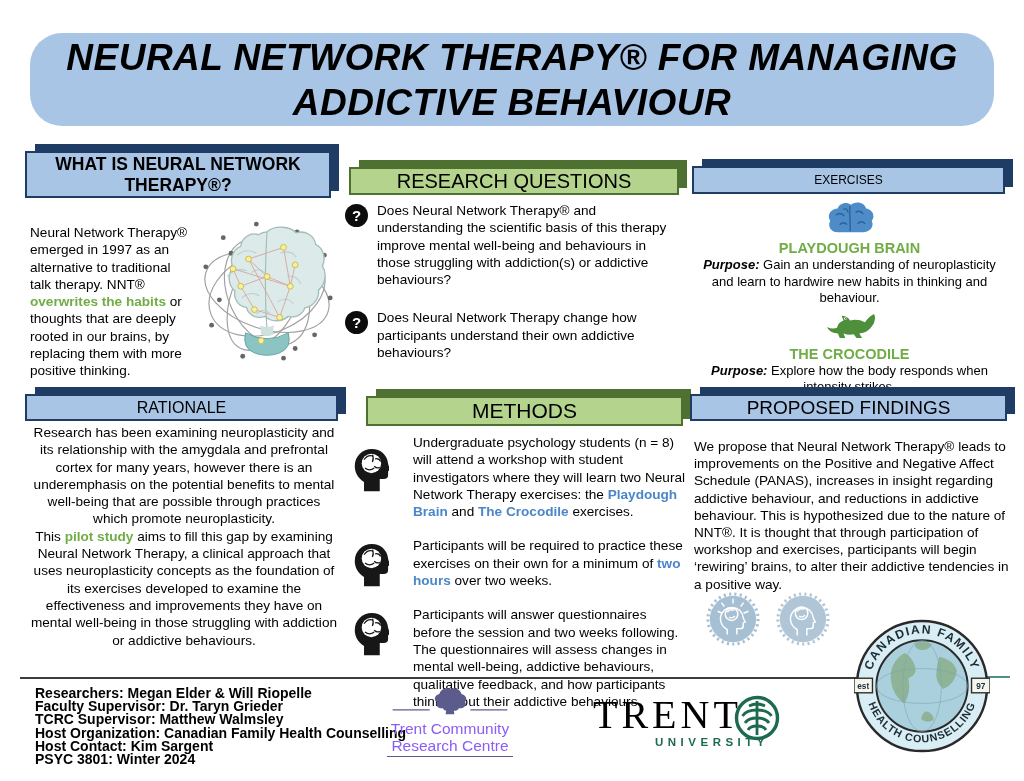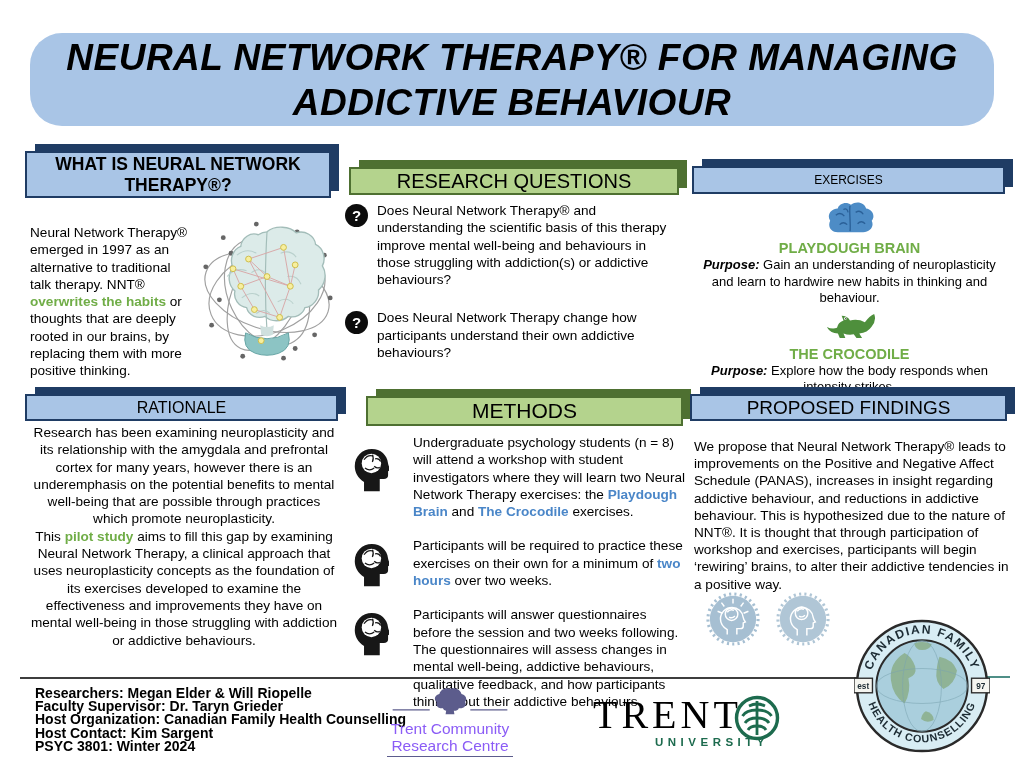--- a/index.html
+++ b/index.html
@@ -323,20 +323,21 @@
       </g>
     </svg>
   </div>
 
   <div class="footer-line" id="fl-left"></div>
   <div class="footer-line" id="fl-right"></div>
 
   <div id="credits">
     <div>Researchers: Megan Elder &amp; Will Riopelle</div>
     <div>Faculty Supervisor: Dr. Taryn Grieder</div>
+    <div>TCRC Supervisor: Matthew Walmsley</div>
     <div>Host Organization: Canadian Family Health Counselling</div>
     <div>Host Contact: Kim Sargent</div>
     <div>PSYC 3801: Winter 2024</div>
   </div>
 
   <div id="tcrc-logo">
     <svg width="134" height="30" viewBox="0 0 134 34">
       <line x1="2" y1="26" x2="44" y2="26" stroke="#5c5c8c" stroke-width="1.5"></line>
       <line x1="90" y1="26" x2="132" y2="26" stroke="#5c5c8c" stroke-width="1.5"></line>
       <path d="M67,2 c6,-2 12,1 13,6 c5,1 7,6 4,9 c3,4 -2,8 -7,7 c-1,3 -6,4 -9,2 c-3,2 -8,1 -9,-2 c-5,1 -9,-3 -7,-7 c-4,-3 -2,-8 3,-9 c1,-5 7,-8 12,-6 z" fill="#5c5c8c"></path>

